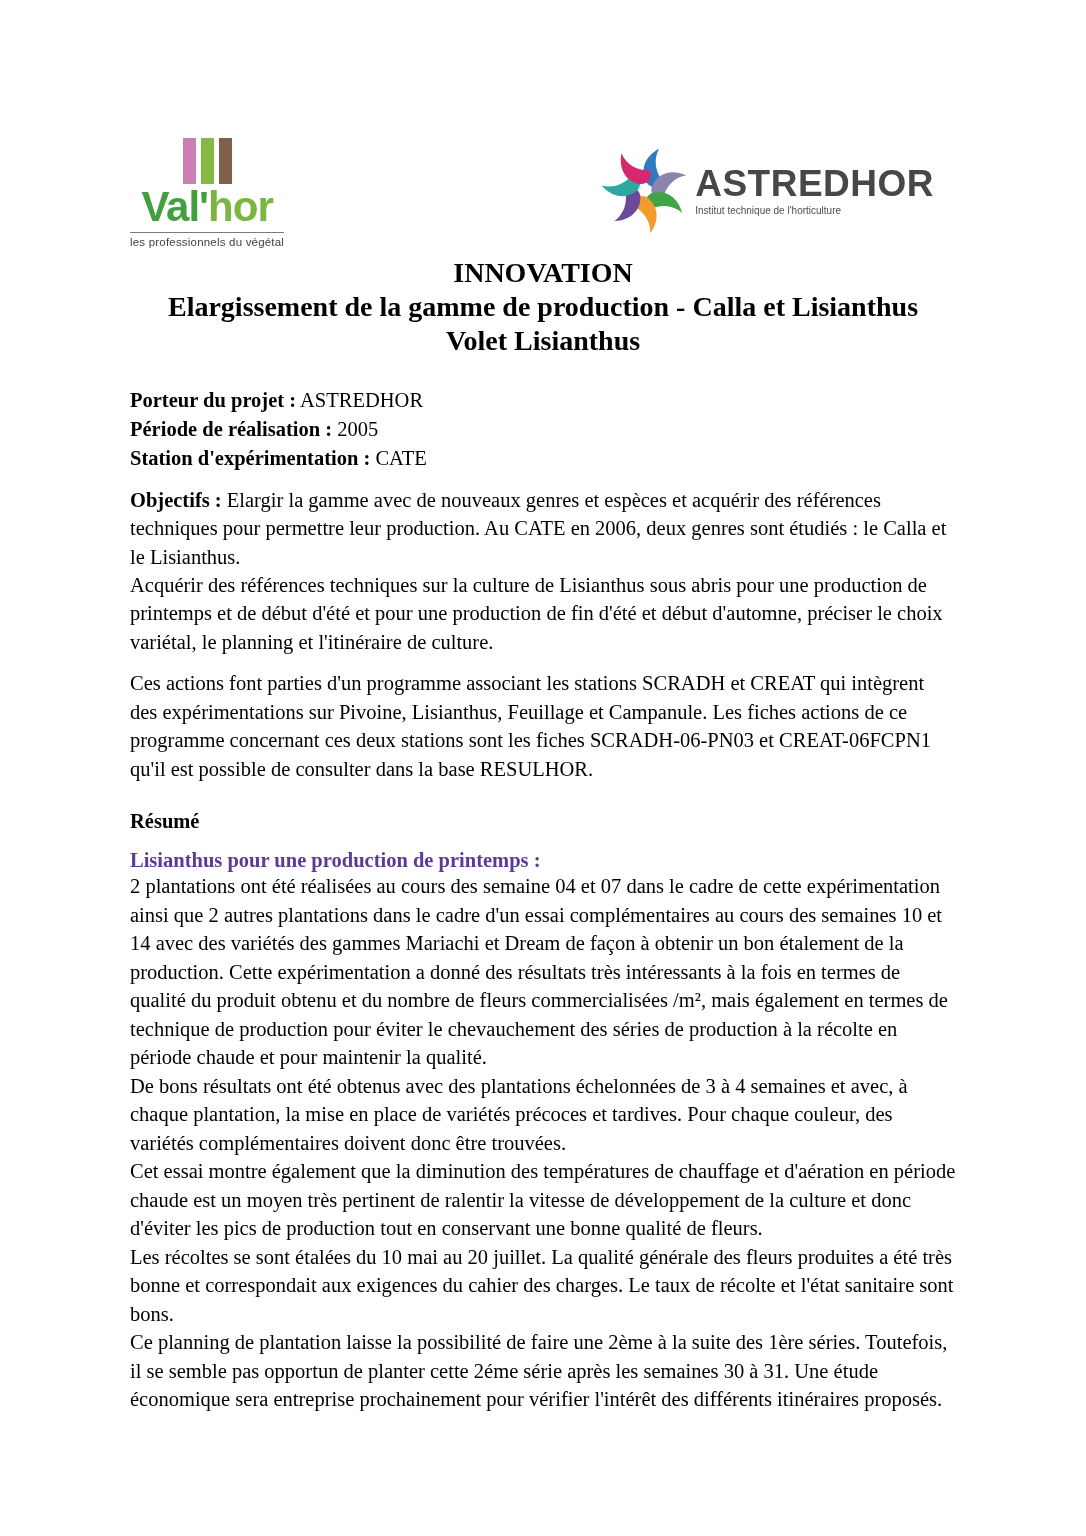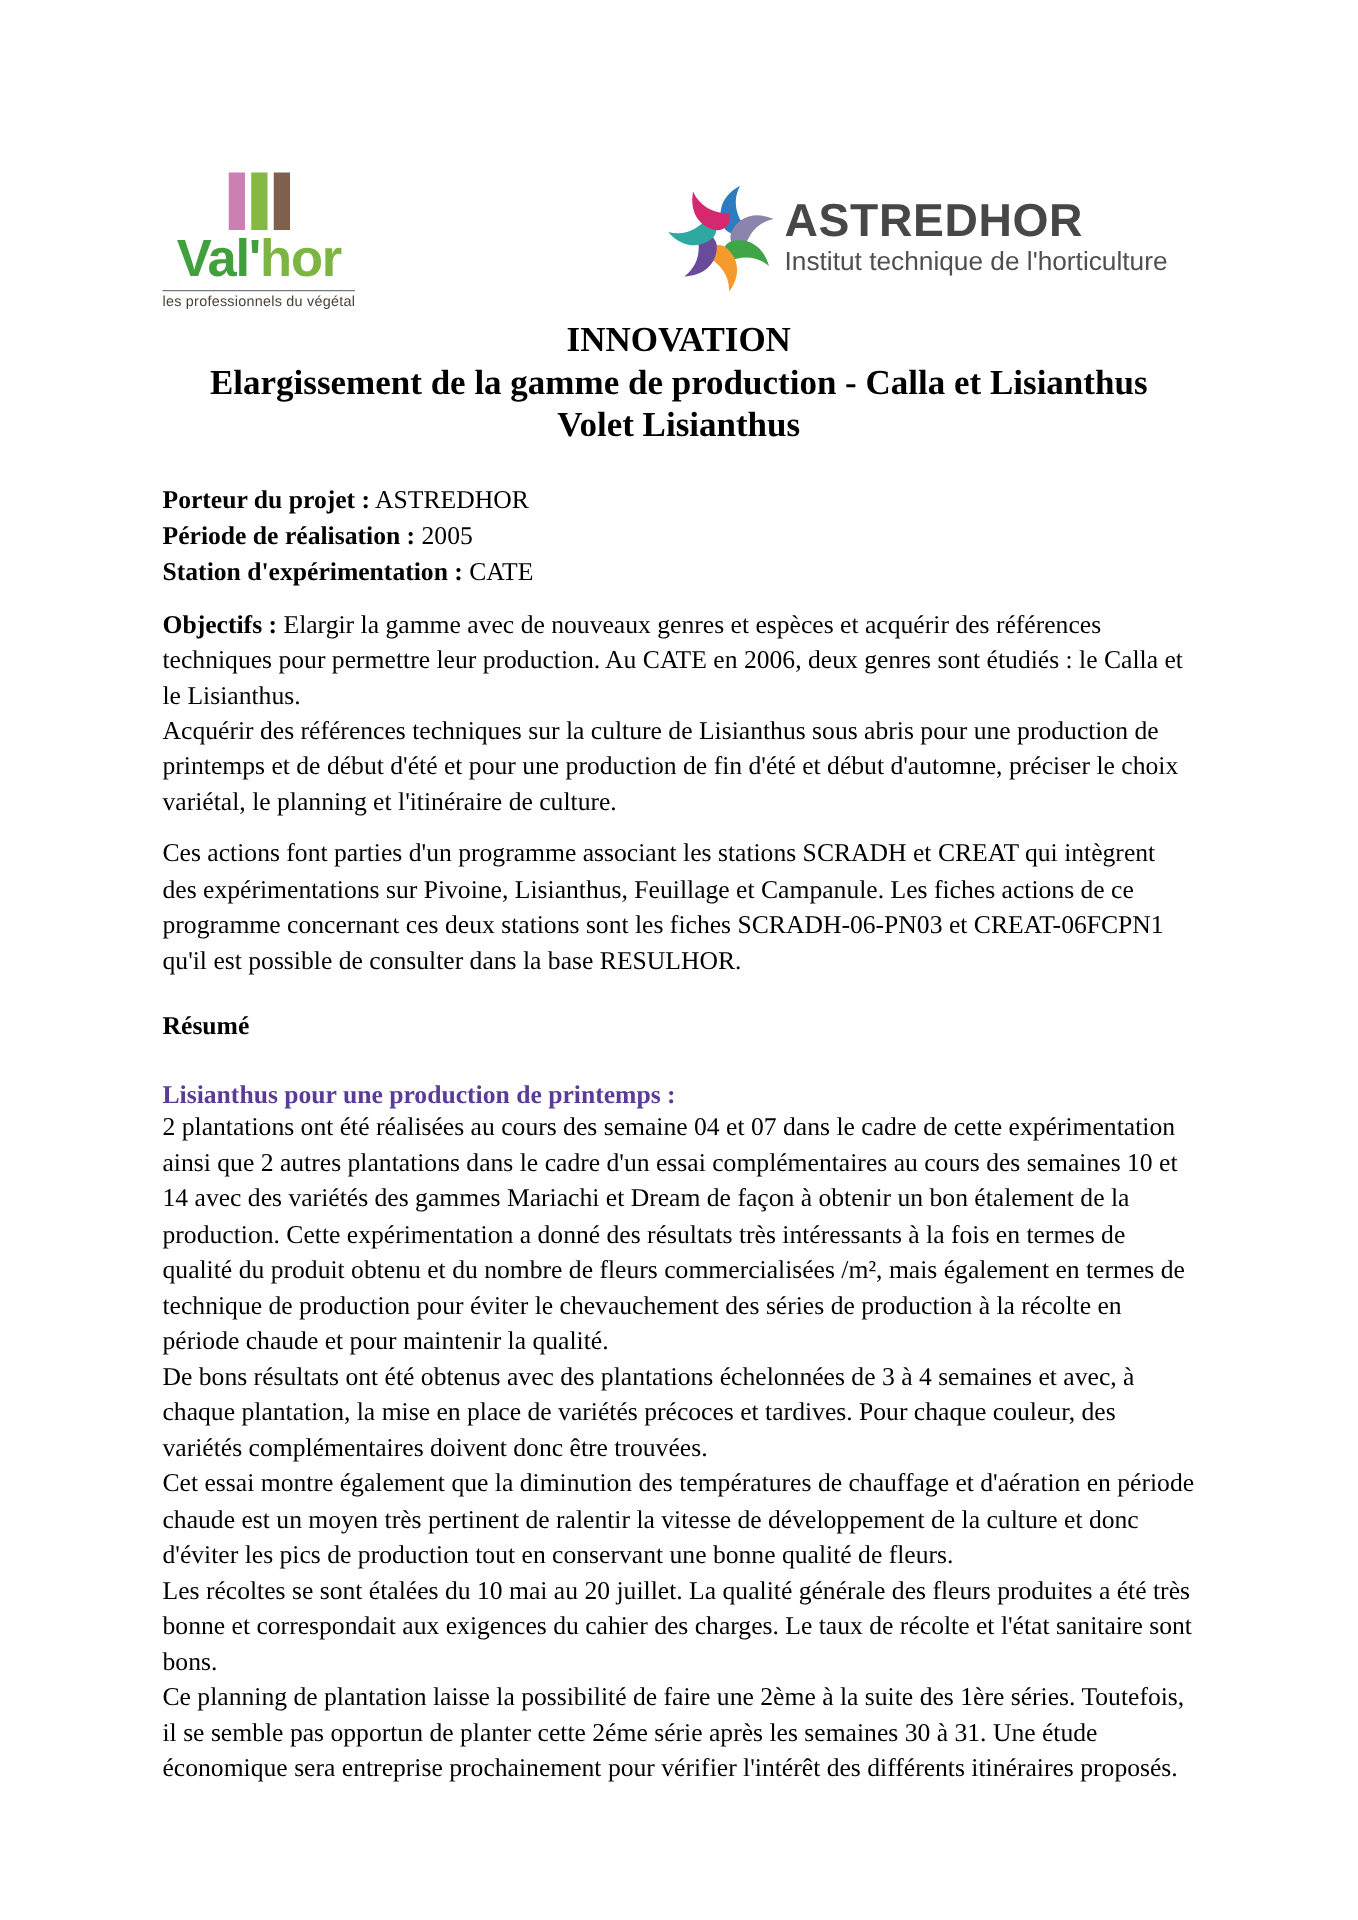--- a/index.html
+++ b/index.html
@@ -19,33 +19,33 @@
   .valhor-bars { display: flex; justify-content: center; gap: 5px; margin-bottom: 2px; }
   .valhor-bars span { width: 13px; height: 46px; display: inline-block; }
   .valhor-word { font-family: "Liberation Sans", sans-serif; font-weight: bold; font-size: 42px; line-height: 1.0; letter-spacing: -1px; }
   .valhor-rule { border-top: 1px solid #7a7a7a; margin: 4px 0 3px 0; }
   .valhor-tagline { font-family: "Liberation Sans", sans-serif; font-size: 11.5px; color: #4c4038; white-space: nowrap; letter-spacing: 0.2px; }
 
   .astredhor { display: flex; align-items: center; margin-top: 8px; margin-right: 22px; }
   .astredhor svg { width: 88px; height: 88px; flex: 0 0 auto; }
   .astredhor-text { margin-left: 6px; }
   .astredhor-word { font-family: "Liberation Sans", sans-serif; font-weight: bold; font-size: 37px; line-height: 1.0; color: #474747; letter-spacing: 0.5px; }
-  .astredhor-tagline { font-family: "Liberation Sans", sans-serif; font-size: 21px; color: #4f4f4f; margin-top: 3px; }
+  .astredhor-tagline { font-family: "Liberation Sans", sans-serif; font-size: 10px; color: #4f4f4f; margin-top: 3px; }
 
   
   .title-block { text-align: center; font-weight: bold; font-size: 28px; line-height: 1.22; }
 
   
   .meta-block { margin-top: 28px; font-size: 20.5px; line-height: 1.4; }
   .meta-row b { font-weight: bold; }
   .para, .meta-block, .resume-body { font-size: 20.5px; }
   .block { margin-top: 13px; line-height: 1.39; }
   .para { line-height: 1.39; }
   .resume-heading { margin-top: 27px; font-weight: bold; font-size: 20.5px; }
-  .resume-sub { margin-top: 32px; font-family: "Liberation Serif", serif; font-weight: bold; font-size: 20.5px; }
+  .resume-sub { margin-top: 16px; font-family: "Liberation Serif", serif; font-weight: bold; font-size: 20.5px; }
   .resume-body p { line-height: 1.39; }
 </style>
 </head>
 <body>
 
 <div class="page">
 
   <div class="header">
     <div class="valhor">
       <div class="valhor-bars">

